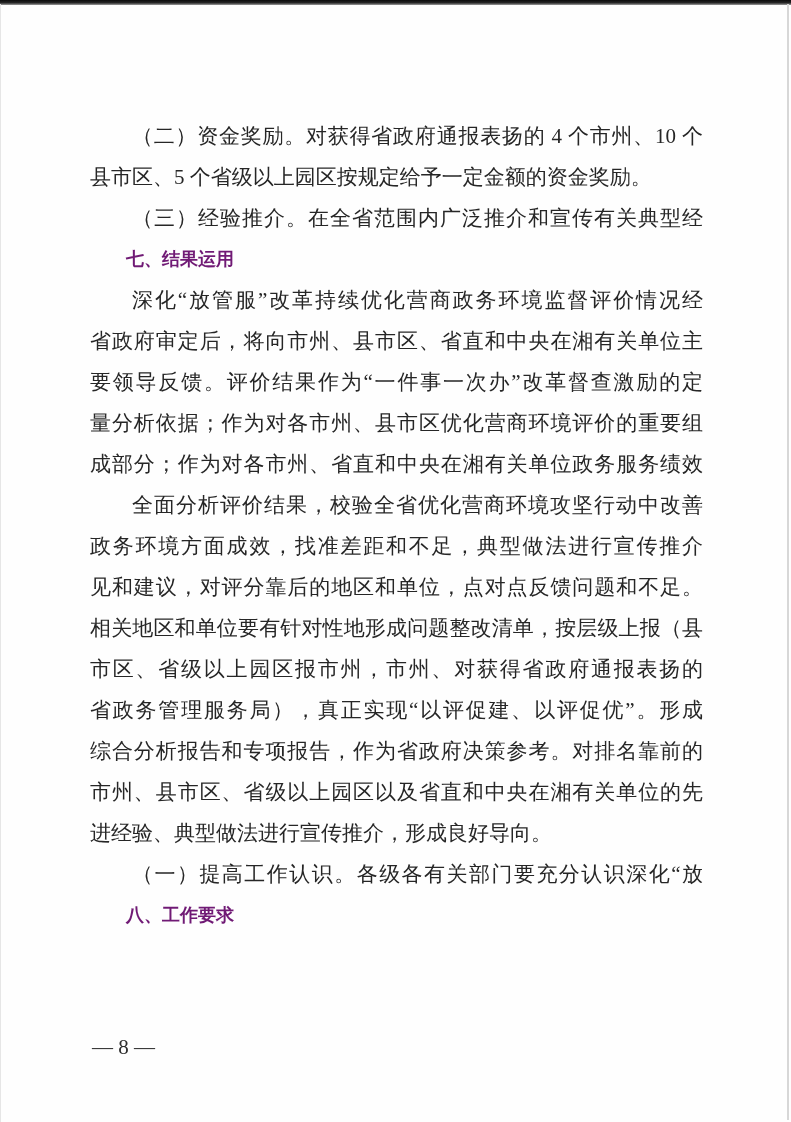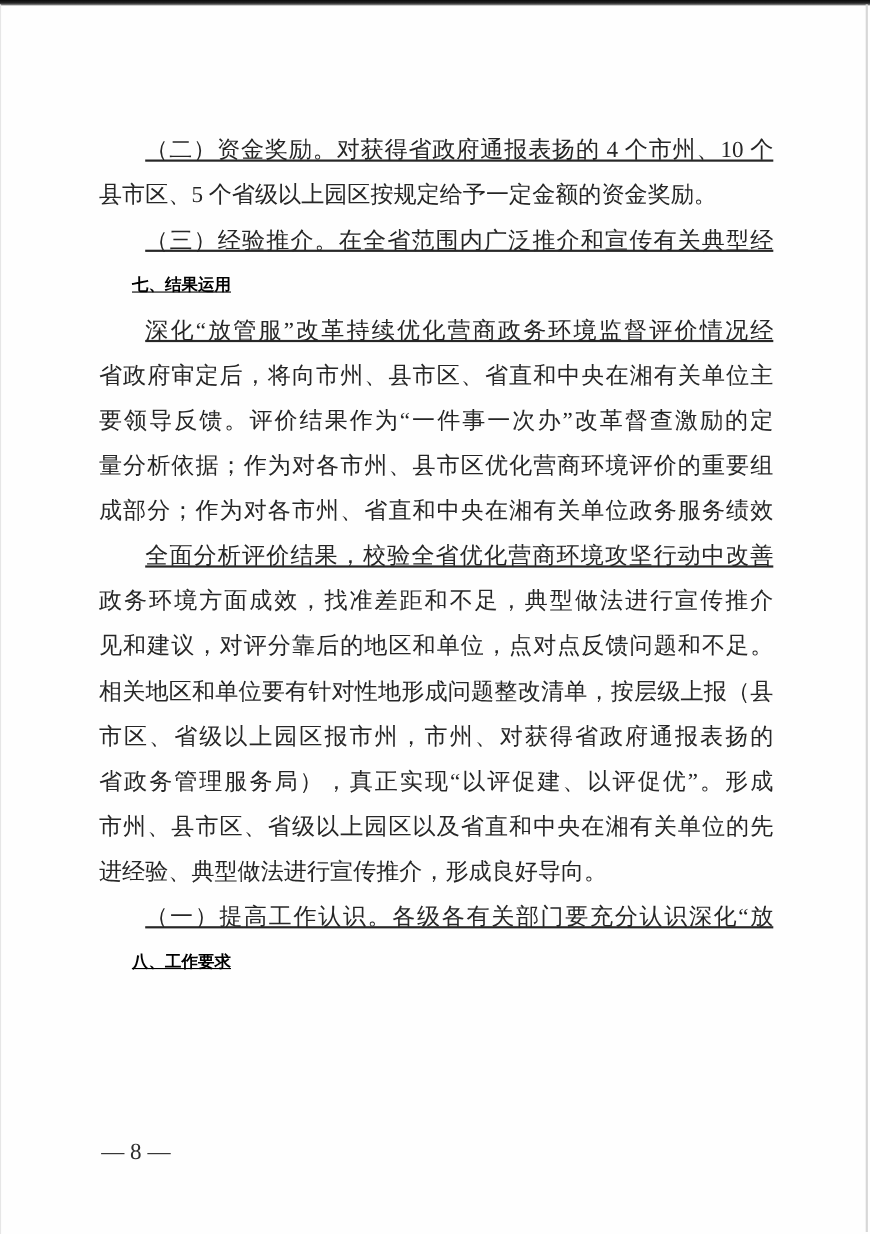--- a/index.html
+++ b/index.html
@@ -42,31 +42,31 @@
     top: 116px;
     width: 613px;
     color: #262626;
     font-size: 21px;
   }
   .ln {
     height: 41px;
     line-height: 41px;
     white-space: nowrap;
   }
-  .ind { text-indent: 2em; text-decoration: underline; }
+  .ind { text-indent: 2em; }
   .jst {
     text-align: justify;
     text-align-last: justify;
     text-justify: inter-character;
   }
   .hd {
     font-family: "Liberation Sans", sans-serif;
     font-weight: 700;
-    color: #000000;
-    font-size: 15px;
+    color: #701a75;
+    font-size: 18px;
   }
   .pagenum {
     position: absolute;
     left: 92px;
     top: 1030px;
     height: 34px;
     line-height: 34px;
     font-size: 21px;
     color: #2e2e2e;
   }
@@ -88,20 +88,21 @@
     <div class="ln jst">省政府审定后，将向市州、县市区、省直和中央在湘有关单位主</div>
     <div class="ln jst">要领导反馈。评价结果作为“一件事一次办”改革督查激励的定</div>
     <div class="ln jst">量分析依据；作为对各市州、县市区优化营商环境评价的重要组</div>
     <div class="ln jst">成部分；作为对各市州、省直和中央在湘有关单位政务服务绩效</div>
     <div class="ln ind jst">全面分析评价结果，校验全省优化营商环境攻坚行动中改善</div>
     <div class="ln jst">政务环境方面成效，找准差距和不足，典型做法进行宣传推介</div>
     <div class="ln jst">见和建议，对评分靠后的地区和单位，点对点反馈问题和不足。</div>
     <div class="ln jst">相关地区和单位要有针对性地形成问题整改清单，按层级上报（县</div>
     <div class="ln jst">市区、省级以上园区报市州，市州、对获得省政府通报表扬的</div>
     <div class="ln jst">省政务管理服务局），真正实现“以评促建、以评促优”。形成</div>
+    <div class="ln jst">综合分析报告和专项报告，作为省政府决策参考。对排名靠前的</div>
     <div class="ln jst">市州、县市区、省级以上园区以及省直和中央在湘有关单位的先</div>
     <div class="ln">进经验、典型做法进行宣传推介，形成良好导向。</div>
     <div class="ln ind jst">（一）提高工作认识。各级各有关部门要充分认识深化“放</div>
     <div class="ln ind hd">八、工作要求</div>
   </div>
 
   <div class="pagenum">— 8 —</div>
 </div>
 
 </body></html>

